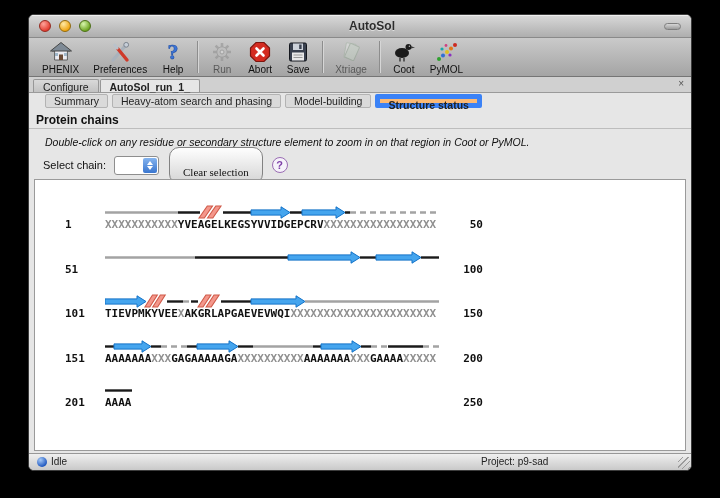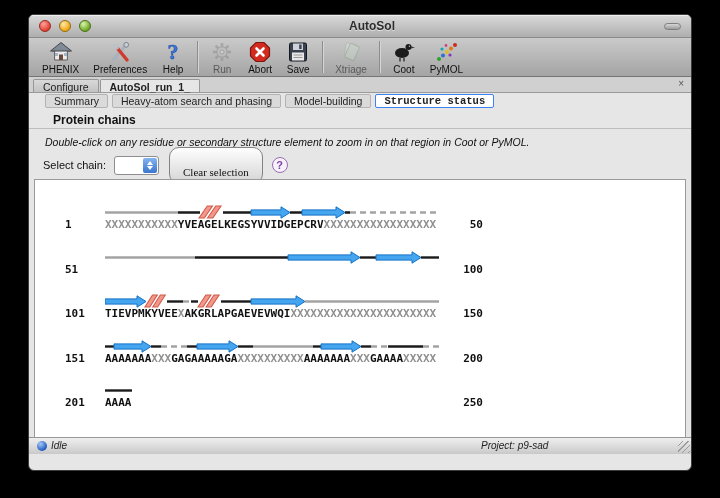--- a/index.html
+++ b/index.html
@@ -36,23 +36,23 @@
            align-items:flex-end;padding-left:4px;position:relative;}
   .tab1{font-size:10.5px;color:#222;background:linear-gradient(#d9d9d9,#c2c2c2);
         border:1px solid #979797;border-bottom:none;padding:1px 9px 0 9px;height:13px;
         box-sizing:border-box;border-radius:2px 2px 0 0;margin-right:1px;}
   .tab1.active{background:#e6e6e6;font-weight:bold;}
   .tabclose{position:absolute;right:7px;top:1px;font-size:10px;color:#555;line-height:12px;}
   .tabrow2{height:16px;display:flex;align-items:center;padding-left:16px;gap:4px;
            background:#e6e6e6;}
   .tab2{font-size:10.5px;color:#222;background:#dadada;border:1px solid #b3b3b3;
         padding:0 8px;height:14px;line-height:13px;box-sizing:border-box;border-radius:2px;}
-  .tab2.active{background:#ffffff;border:1px solid #3b82f6;font-weight:bold;font-family:Liberation Mono, monospace;}
-  
-  .heading{font-size:12px;font-weight:bold;color:#111;padding:4px 0 2px 24px;
+  .tab2.active{background:#fdba74;border:5px solid #3b82f6;font-weight:bold;}
+  
+  .heading{font-size:12px;font-weight:bold;color:#111;padding:4px 0 2px 7px;
            border-bottom:1px solid #bdbdbd;height:13px;}
   .instruction{font-size:10.5px;font-style:italic;color:#111;margin:7px 0 0 16px;line-height:12px;}
   .controls{margin:7px 0 0 14px;display:flex;align-items:center;height:20px;}
   .ctl-label{font-size:11px;color:#111;}
   .dropdown{width:45px;height:19px;margin-left:8px;background:#fff;border:1px solid #8e8e8e;
             border-radius:3px;position:relative;box-sizing:border-box;}
   .stepper{position:absolute;right:1px;top:1px;width:14px;height:15px;border-radius:2px;
            background:linear-gradient(#85b4ef,#3a76cf);display:flex;flex-direction:column;
            align-items:center;justify-content:center;gap:1px;}
   .stepper .up{width:0;height:0;border-left:3px solid transparent;border-right:3px solid transparent;
@@ -72,22 +72,22 @@
   .num,.endnum{position:absolute;top:13px;font-family:"DejaVu Sans Mono",monospace;
                font-size:11px;font-weight:bold;color:#111;}
   .num{left:30px;width:28px;}
   .endnum{left:410px;width:38px;text-align:right;}
   .track{position:absolute;left:70px;top:0;width:334px;height:14px;}
   .seqtext{position:absolute;left:70px;top:13px;font-family:"DejaVu Sans Mono",monospace;
            font-size:11px;font-weight:bold;white-space:pre;letter-spacing:0;}
   .seqtext .dim{color:#8f8f8f;}
   .seqtext .res{color:#111;}
   
-  .statusbar{position:absolute;left:0;right:0;bottom:16px;height:16px;
-             background:linear-gradient(#efefef,#c9c9c9);border-top:1px solid #979797;font-style:italic;}
+  .statusbar{position:absolute;left:0;right:0;bottom:0;height:16px;
+             background:linear-gradient(#efefef,#c9c9c9);border-top:1px solid #979797;}
   .statusball{position:absolute;left:8px;top:3px;width:10px;height:10px;border-radius:50%;
               background:radial-gradient(circle at 35% 30%,#a5c9f7,#1a53bd 75%);}
   .statustext{position:absolute;left:22px;top:2px;font-size:10px;color:#222;}
   .projecttext{position:absolute;left:452px;top:2px;font-size:10px;color:#222;}
   .grip{position:absolute;right:1px;bottom:1px;width:12px;height:12px;
         background:repeating-linear-gradient(135deg,transparent 0 3px,#9b9b9b 3px 4px);}
 </style>
 </head>
 <body>
 

